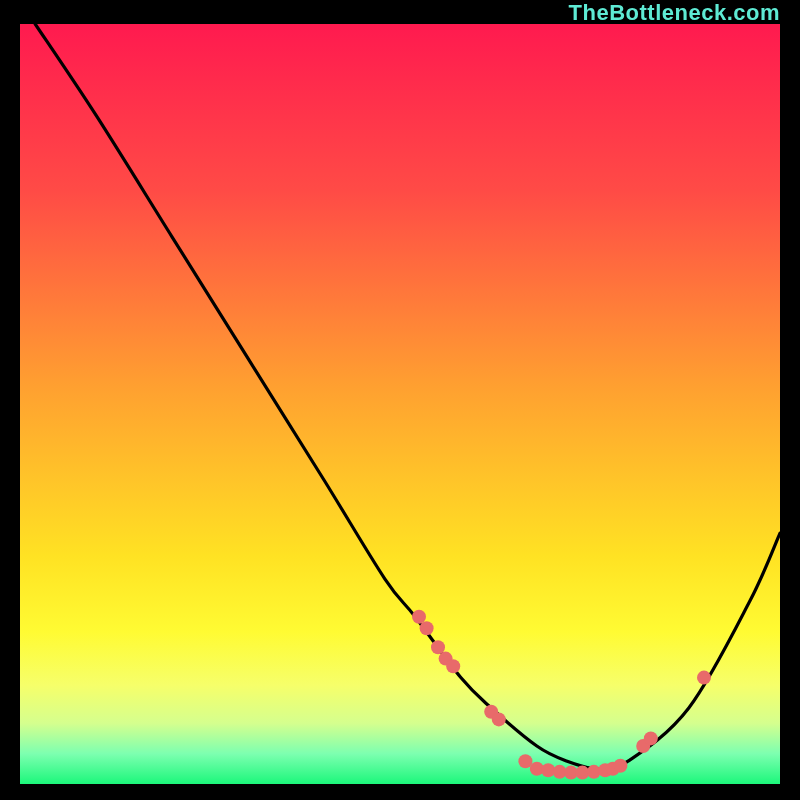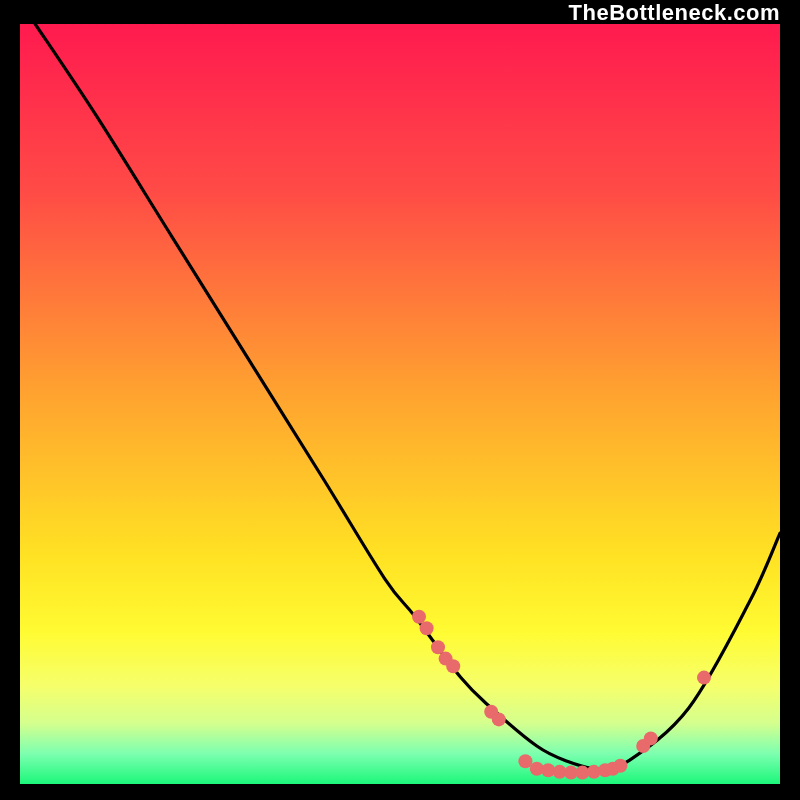--- a/index.html
+++ b/index.html
@@ -16,21 +16,21 @@
     left: 20px;
     top: 24px;
     width: 760px;
     height: 760px;
     background: #000;
   }
   .watermark {
     position: absolute;
     top: 0px;
     right: 20px;
-    color: #ffffff;
+    color: #5eead4;
     font-size: 22px;
     font-weight: 600;
     letter-spacing: 0.5px;
     z-index: 20;
   }
   svg {
     display: block;
   }
 </style>
 </head>

